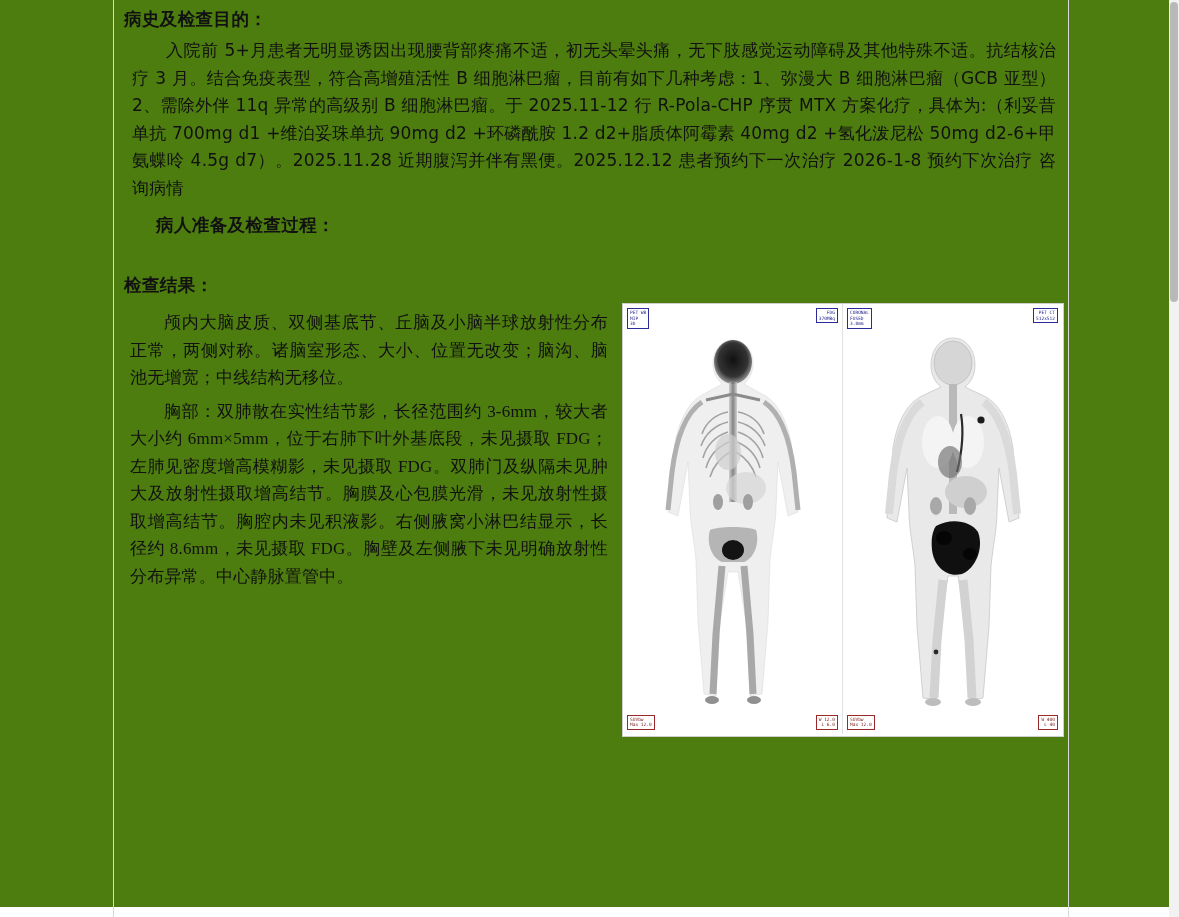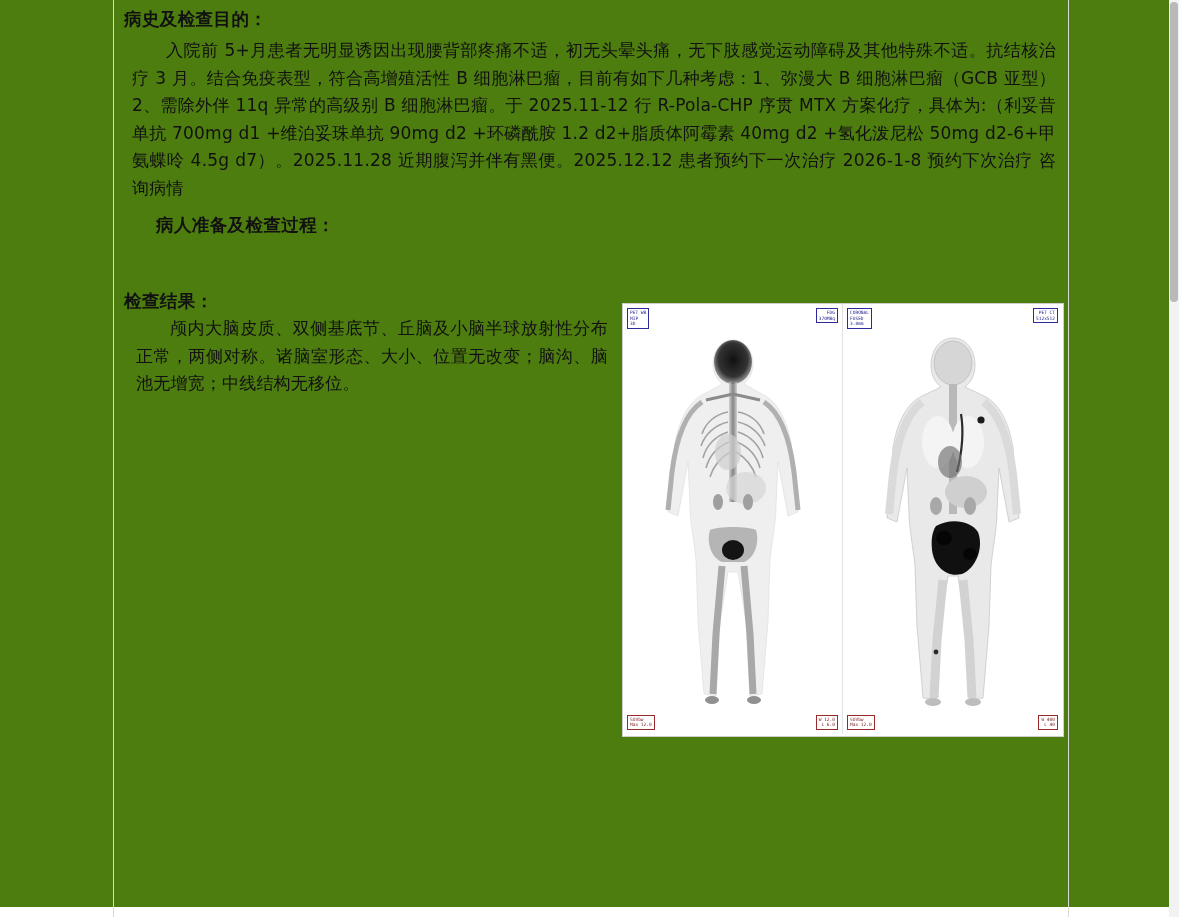--- a/index.html
+++ b/index.html
@@ -89,22 +89,21 @@
   }
   .block-prep {
     position: absolute;
     left: 0;
     top: 212px;
     margin-left: 32px;
   }
   .block-result-heading {
     position: absolute;
     left: 0;
-    top: 289px;
-    font-family: Liberation Mono, monospace;
+    top: 272px;
   }
   
   .result-body {
     position: absolute;
     left: 0;
     top: 303px;
     width: 940px;
   }
   .img-float {
     float: right;
@@ -146,21 +145,21 @@
   .cap-box-red { border-color: #9a2a2a; }
   .scan-fig {
     position: absolute;
     left: 50%;
     transform: translateX(-50%);
     top: 18px;
     width: 150px;
     height: 400px;
   }
   .result-text p {
-    margin: 12px;
+    margin: 6px;
     font-family: Liberation Serif, serif;
   }
 </style>
 </head>
 <body>
 
 <div id="page">
 
   <div class="page-left-rule"></div>
   <div class="page-right-rule"></div>
@@ -293,20 +292,21 @@
             <circle cx="58" cy="330" r="2.4" fill="#2a2a2a"></circle>
 
             <ellipse cx="55" cy="380" rx="8" ry="4" fill="#bdbdbd"></ellipse>
             <ellipse cx="95" cy="380" rx="8" ry="4" fill="#bdbdbd"></ellipse>
           </svg>
         </div>
       </div>
 
       <div class="result-text">
         <p class="body-text indent">颅内大脑皮质、双侧基底节、丘脑及小脑半球放射性分布正常，两侧对称。诸脑室形态、大小、位置无改变；脑沟、脑池无增宽；中线结构无移位。</p>
+        <p class="body-text indent">胸部：双肺散在实性结节影，长径范围约 3-6mm，较大者大小约 6mm×5mm，位于右肺下叶外基底段，未见摄取 FDG；左肺见密度增高模糊影，未见摄取 FDG。双肺门及纵隔未见肿大及放射性摄取增高结节。胸膜及心包膜光滑，未见放射性摄取增高结节。胸腔内未见积液影。右侧腋窝小淋巴结显示，长径约 8.6mm，未见摄取 FDG。胸壁及左侧腋下未见明确放射性分布异常。中心静脉置管中。</p>
       </div>
 
     </div>
 
   </div>
 
   <div class="scrollbar-track">
     <div class="scrollbar-thumb"></div>
   </div>
 

